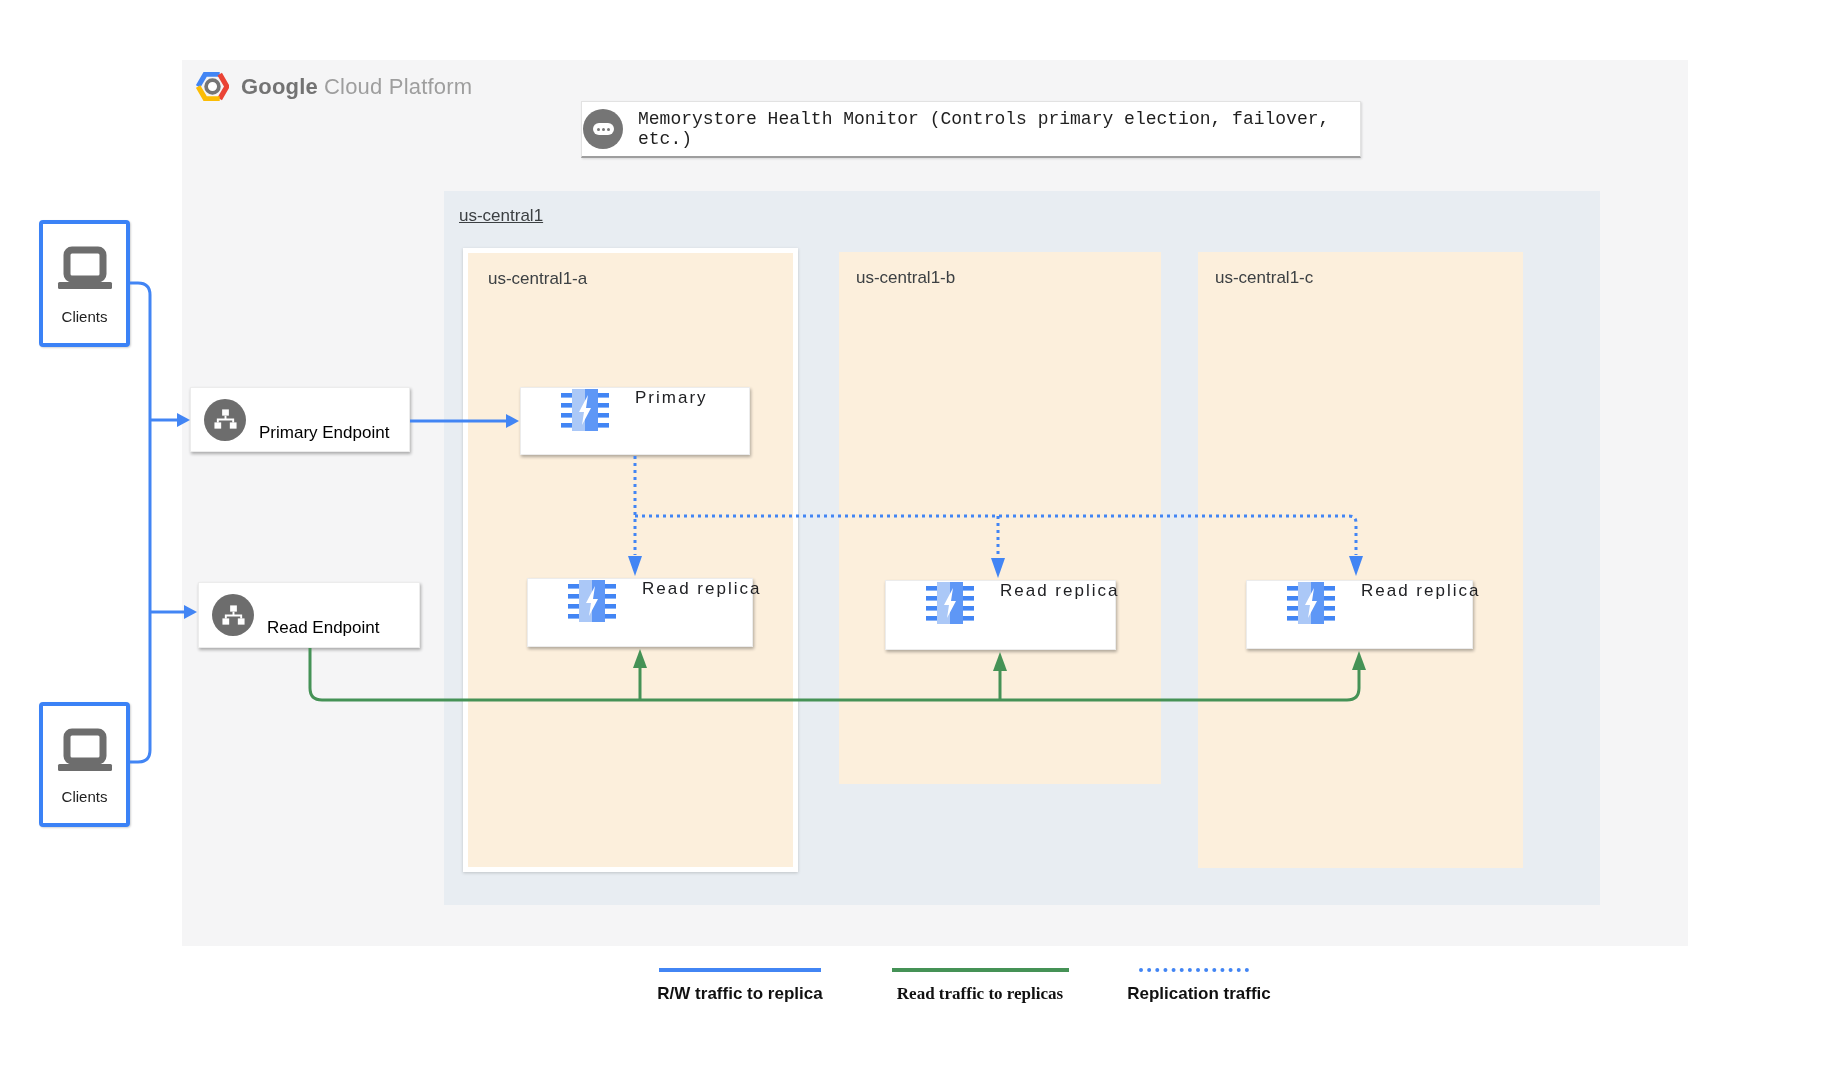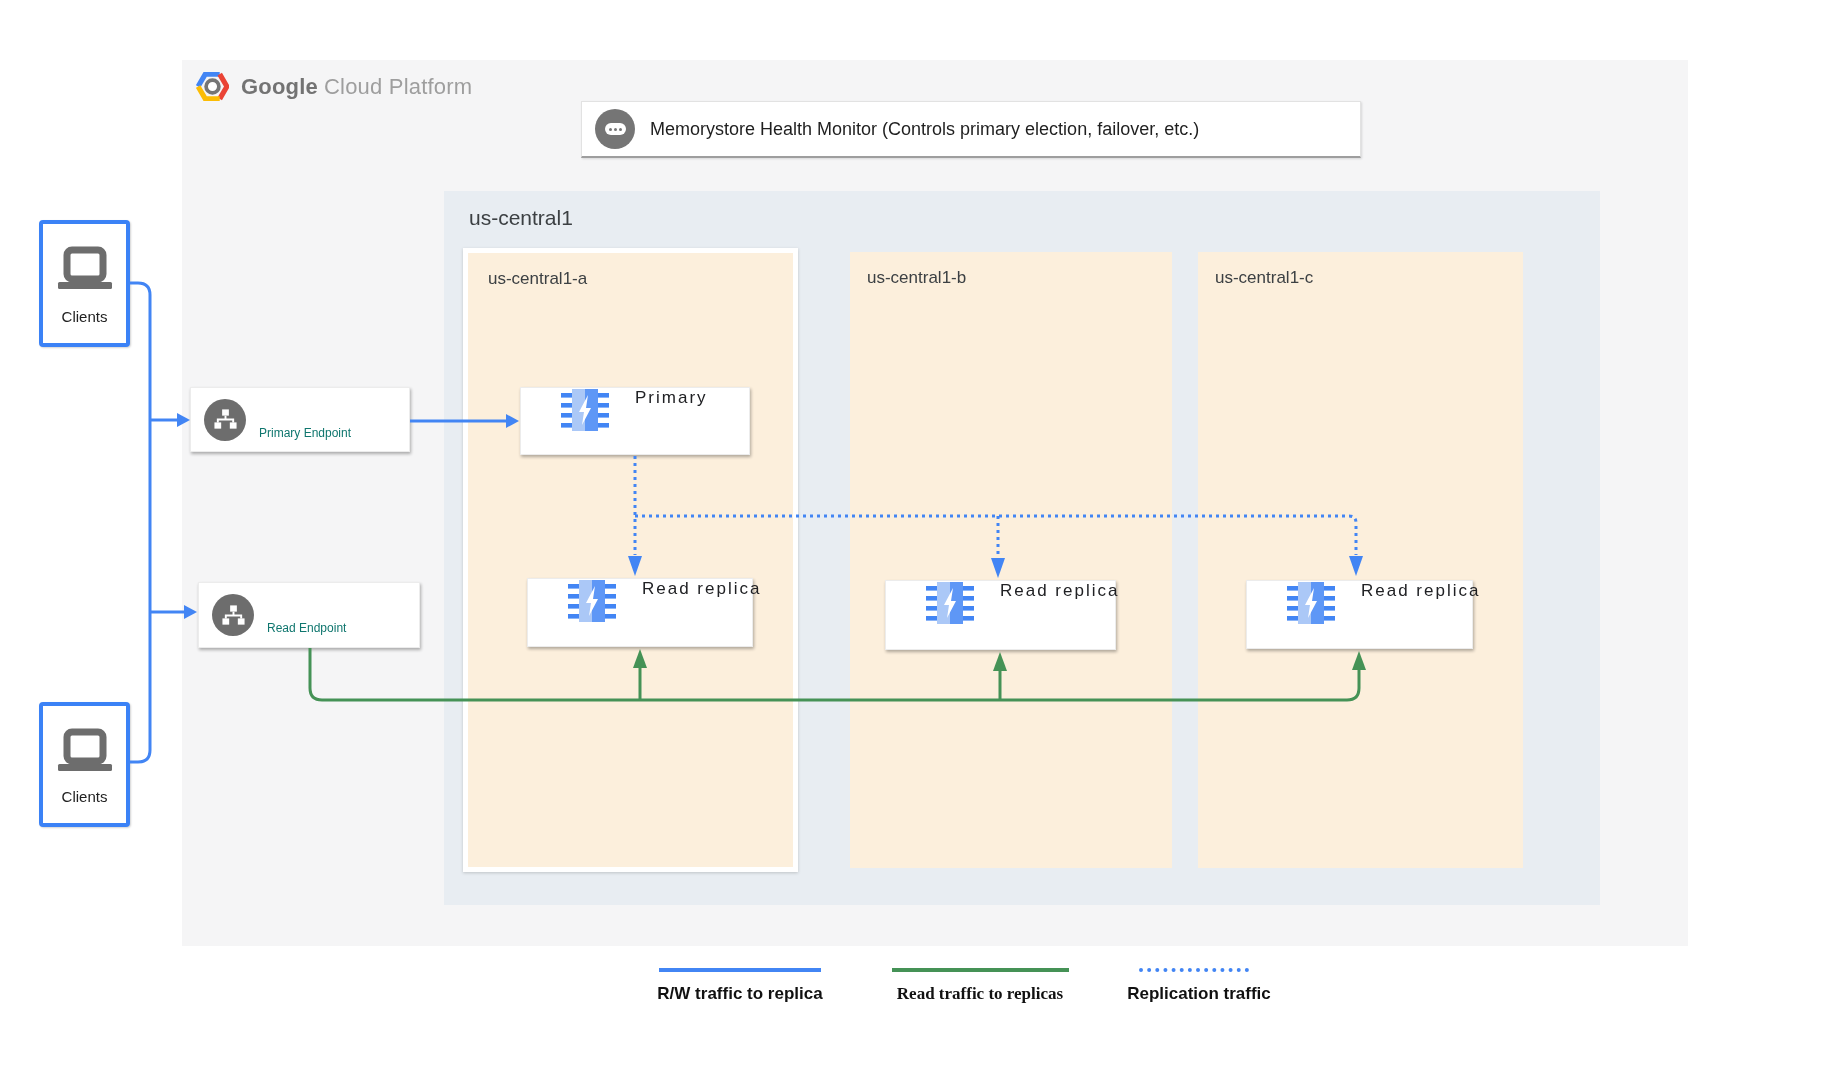--- a/index.html
+++ b/index.html
@@ -13,51 +13,51 @@
   
   .brand { position:absolute; left:196px; top:72px; display:flex; align-items:center; }
   .brand svg { display:block; }
   .brand-text { margin-left:12px; font-size:22px; letter-spacing:.2px; }
   .brand-google { color:#737373; font-weight:bold; }
   .brand-suffix { color:#9e9e9e; font-weight:normal; margin-left:6px; }
 
   
   .health-box { position:absolute; left:581px; top:101px; width:780px; height:57px; background:#ffffff;
     border:1px solid #e2e2e2; border-bottom:2px solid #9e9e9e; box-shadow:1px 1px 2px rgba(0,0,0,.12);
-    display:flex; align-items:center; padding-left:13px; }
+    display:flex; align-items:center; padding-left:1px;font-family:Liberation Mono, monospace; }
   .health-icon { width:40px; height:40px; border-radius:50%; background:#757575; display:flex; align-items:center; justify-content:center; flex:0 0 auto; }
   .health-icon .pill { width:21px; height:12px; background:#ffffff; border-radius:6px; display:flex; align-items:center; justify-content:center; gap:2px; }
   .health-icon .pill i { width:3px; height:3px; background:#757575; border-radius:50%; display:block; }
   .health-label { margin-left:15px; font-size:18px; color:#1f1f1f; }
 
   
   .region { position:absolute; left:444px; top:191px; width:1156px; height:714px; background:#e8edf2; }
-  .region-label { position:absolute; left:25px; top:15px; font-size:21px; color:#3c4043; }
+  .region-label { position:absolute; left:15px; top:15px; font-size:17px; color:#3c4043;text-decoration:underline; }
   .zone { position:absolute; background:#fcefdc; }
   .zone-label { position:absolute; left:17px; top:16px; font-size:17px; color:#3c4043; }
   .zone-a { left:19px; top:57px; width:335px; height:624px; border:5px solid #ffffff; box-shadow:0 1px 3px rgba(0,0,0,.18); }
   .zone-a .zone-label { left:20px; top:16px; }
-  .zone-b { left:406px; top:61px; width:322px; height:616px; }
+  .zone-b { left:395px; top:61px; width:322px; height:532px; }
   .zone-c { left:754px; top:61px; width:325px; height:616px; }
 
   
   .node { position:absolute; background:#ffffff; border:1px solid #ececec; box-shadow:1px 2px 3px rgba(0,0,0,.3);
     display:flex; align-items:flex-start; padding-left:40px; }
   .node-label { margin-left:26px; font-size:17px; letter-spacing:2px; color:#202124; white-space:nowrap; }
   .node svg { display:block; flex:0 0 auto; }
   .node-primary   { left:520px; top:387px; width:230px; height:68px; }
   .node-replica-a { left:527px; top:578px; width:226px; height:69px; }
   .node-replica-b { left:885px; top:580px; width:231px; height:70px; }
   .node-replica-c { left:1246px; top:580px; width:227px; height:69px; }
 
   
   .endpoint { position:absolute; background:#ffffff; border:1px solid #ececec; box-shadow:1px 2px 3px rgba(0,0,0,.3);
     display:flex; align-items:center; padding-left:13px; }
   .ep-circle { width:42px; height:42px; border-radius:50%; background:#6d6d6d; display:flex; align-items:center; justify-content:center; flex:0 0 auto; }
-  .ep-label { margin-left:13px; font-size:12px; color:#0f766e; white-space:nowrap;margin-top:26px; }
+  .ep-label { margin-left:13px; font-size:17px; color:#000000; white-space:nowrap;margin-top:26px; }
   .ep-primary { left:190px; top:387px; width:220px; height:65px; }
   .ep-read    { left:198px; top:582px; width:222px; height:66px; }
 
   
   .clients { position:absolute; width:91px; background:#ffffff; border:4px solid #3b82f6; border-radius:4px;
     box-shadow:1px 1px 2px rgba(0,0,0,.18); display:flex; flex-direction:column; align-items:center; }
   .clients-top { left:39px; top:220px; height:127px; }
   .clients-bottom { left:39px; top:702px; height:125px; }
   .clients svg { display:block; margin-top:22px; }
   .clients-label { margin-top:auto; margin-bottom:18px; font-size:15px; color:#212121; }

